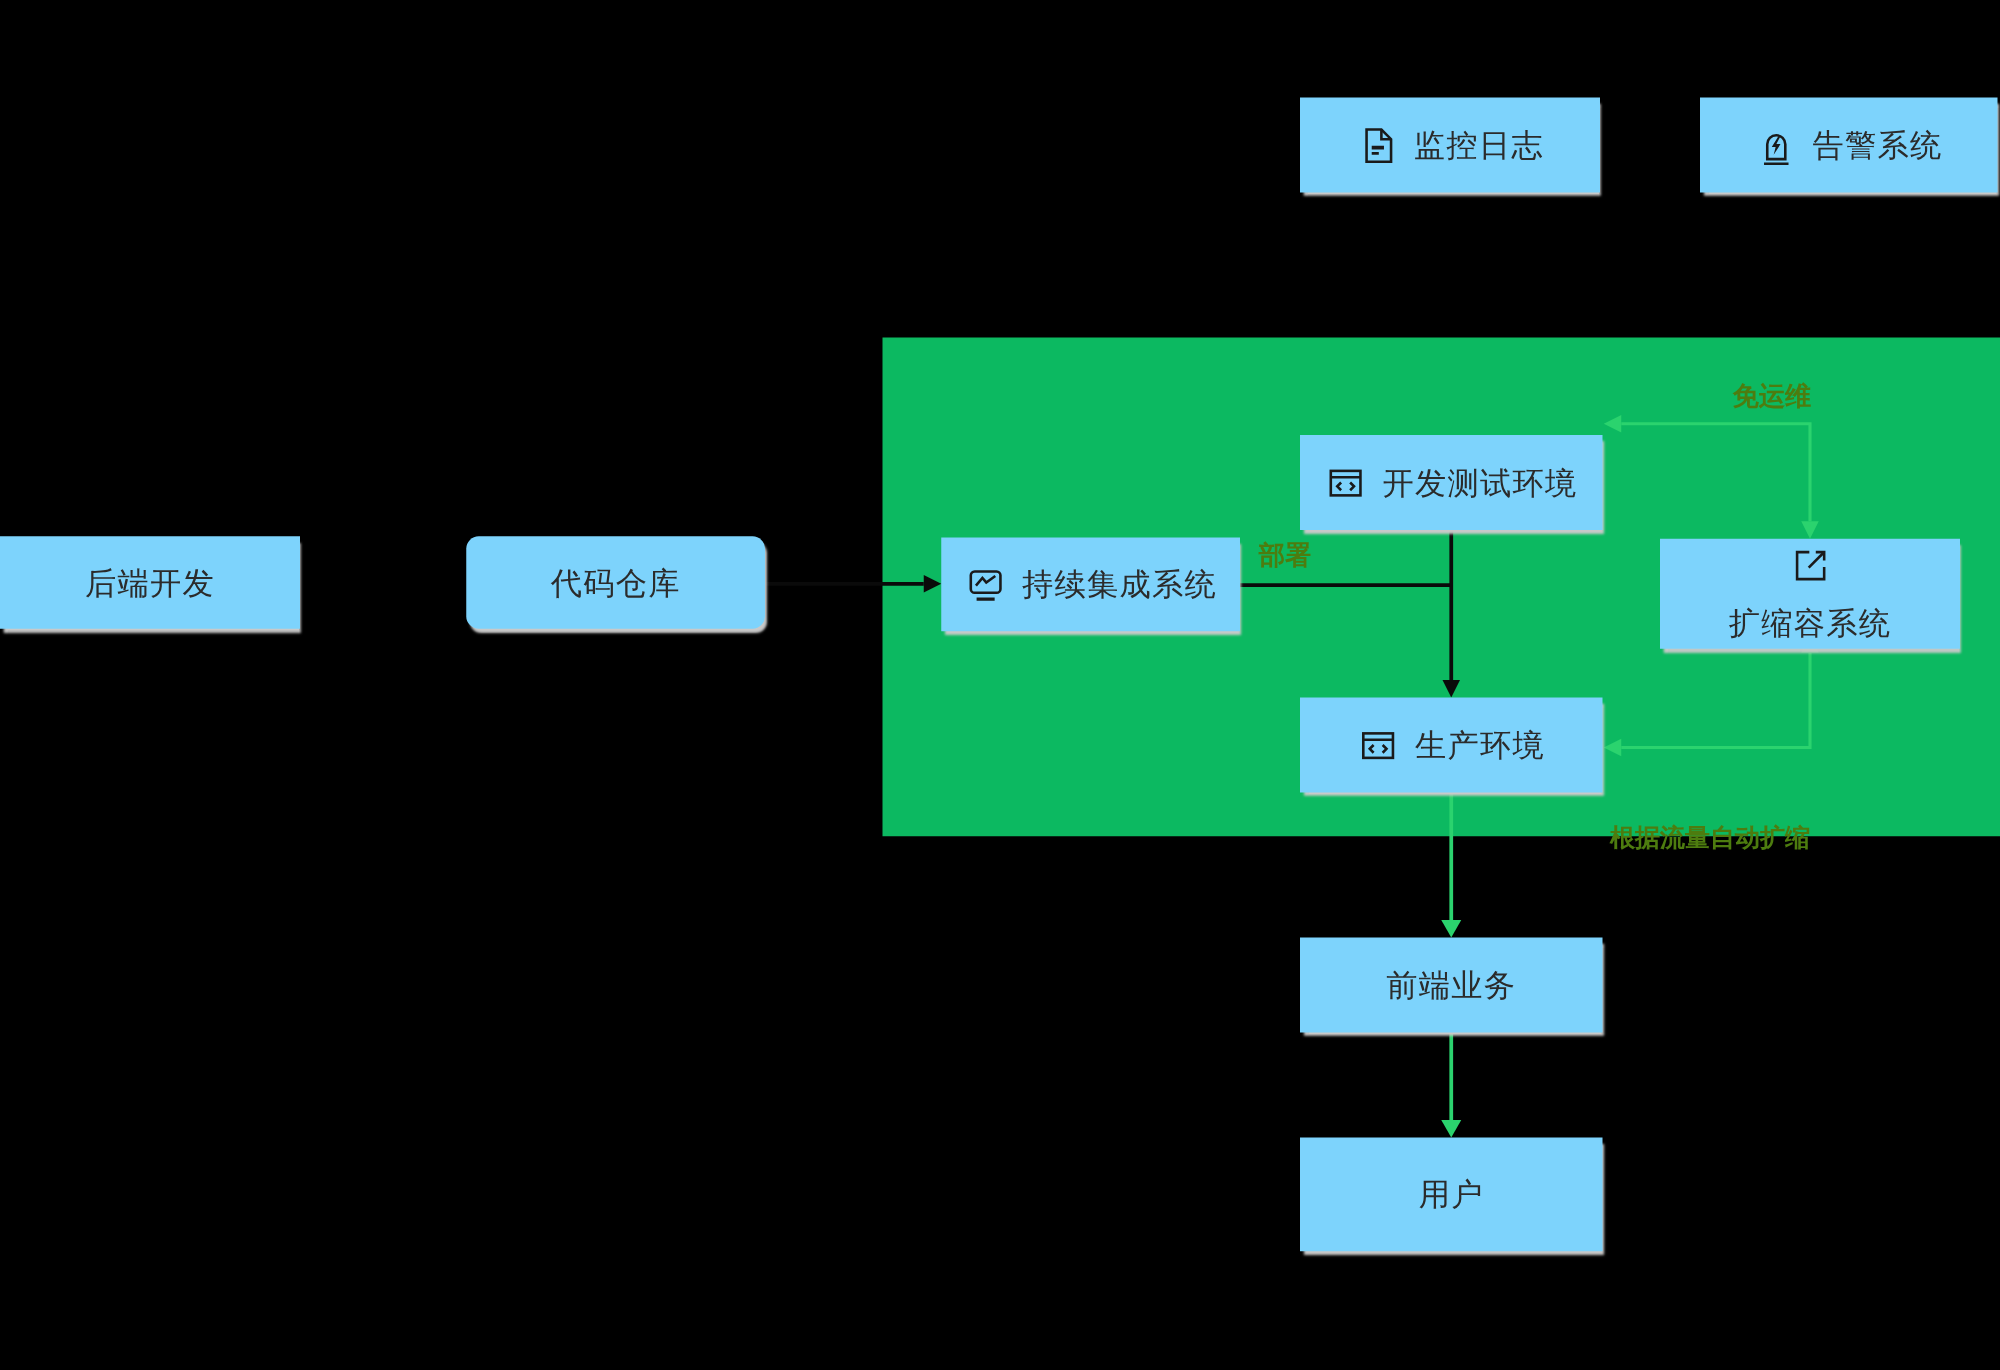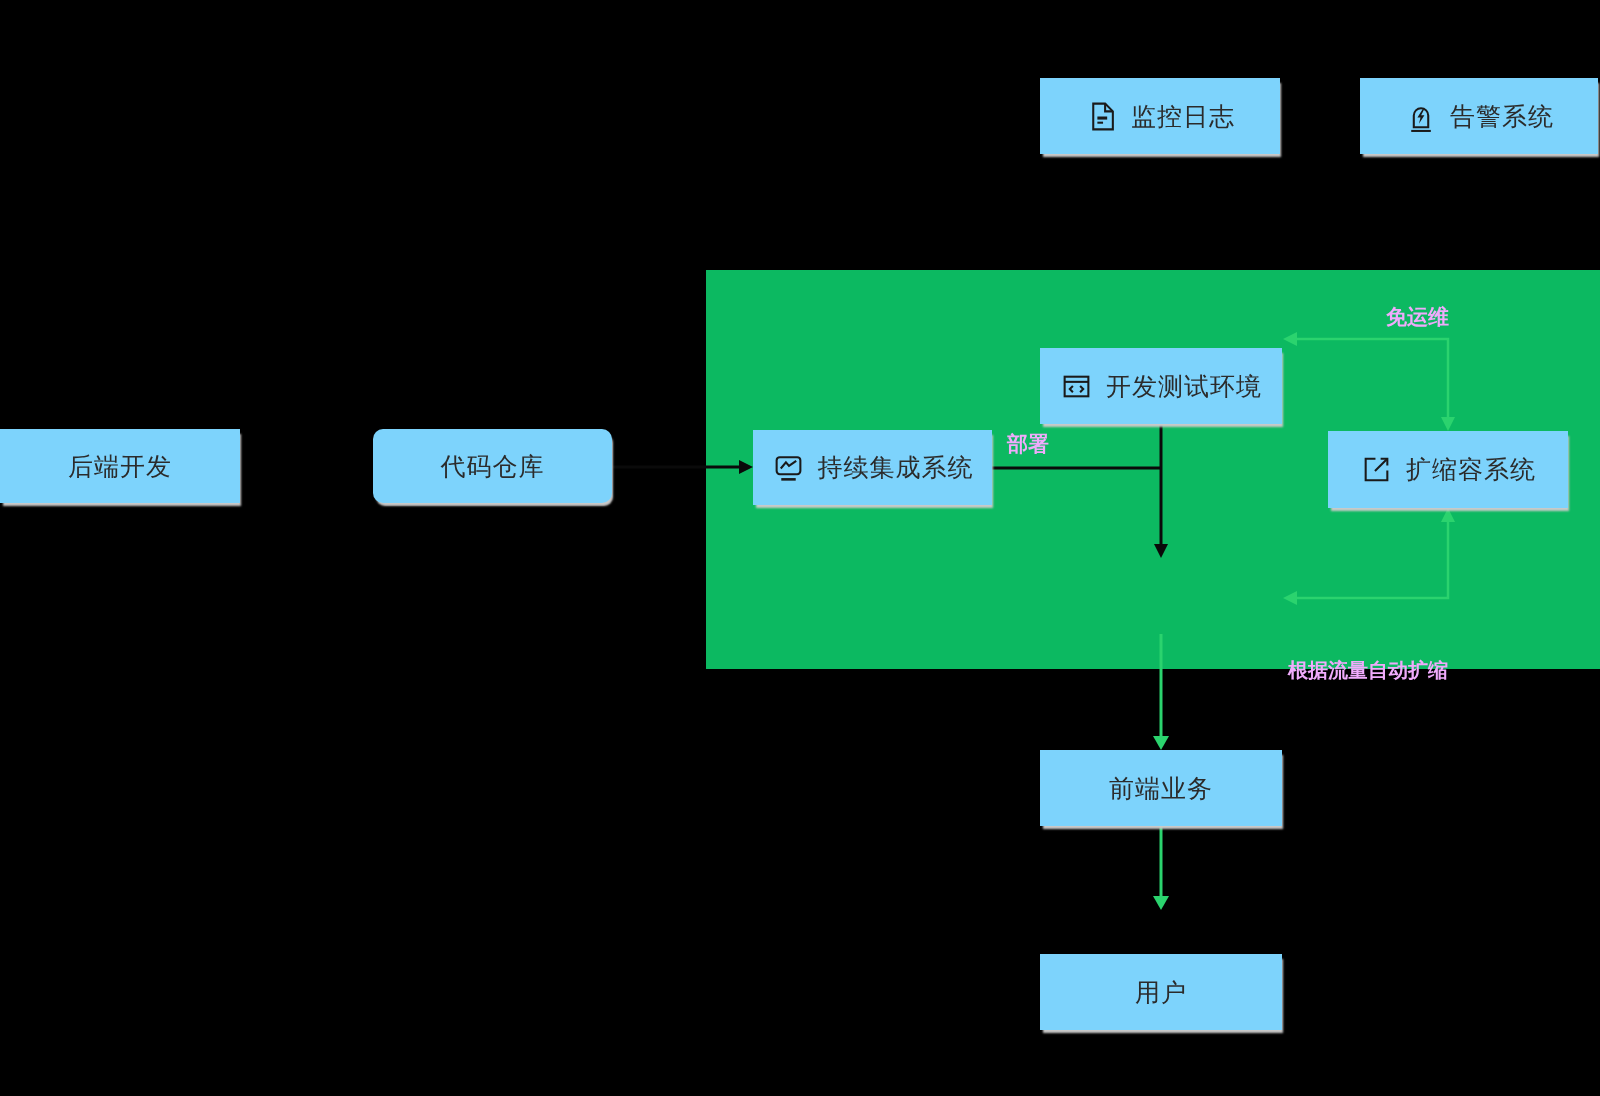--- a/index.html
+++ b/index.html
@@ -14,24 +14,24 @@
     gap:13px;box-shadow:2px 4px 2px -1px #c9c9c9;color:#2b2b2b;font-size:25px;letter-spacing:1px;
   }
   .node svg{flex:0 0 auto;}
   .n-backend {left:0px;   top:429px;width:240px;height:74px;}
   .n-repo    {left:373px; top:429px;width:239px;height:74px;border-radius:10px;}
   .n-ci      {left:753px; top:430px;width:239px;height:75px;}
   .n-monitor {left:1040px;top:78px; width:240px;height:76px;}
   .n-alert   {left:1360px;top:78px; width:238px;height:76px;font-family:Liberation Serif, serif;}
   .n-devtest {left:1040px;top:302px;width:242px;height:76px;margin-top:46px;}
   .n-prod    {left:1040px;top:558px;width:242px;height:76px;}
-  .n-scaler  {left:1328px;top:431px;width:240px;height:77px;}
+  .n-scaler  {left:1328px;top:431px;width:240px;height:88px;flex-direction:column;}
   .n-frontend{left:1040px;top:750px;width:242px;height:76px;}
-  .n-user    {left:1040px;top:954px;width:242px;height:76px;text-align:center;}
-  .lbl{position:absolute;color:#f0abfc;font-weight:700;}
+  .n-user    {left:1040px;top:910px;width:242px;height:91px;text-align:center;}
+  .lbl{position:absolute;color:#4d7c0f;font-weight:700;}
   .lbl-deploy    {left:1007px;top:430px;font-size:21px;}
   .lbl-freeops   {left:1386px;top:303px;font-size:21px;}
   .lbl-autoscale {left:1288px;top:609px;font-size:20px;margin-top:48px;}
   .icon{stroke:#1a1a1a;fill:none;stroke-width:2;}
 </style>
 </head>
 <body>
 
 <div class="stage">
 
@@ -113,20 +113,29 @@
   <div class="node n-devtest">
     <svg class="icon" width="33" height="33" viewBox="0 0 32 32">
       <rect x="4.5" y="6.5" width="23" height="19"></rect>
       <path d="M4.5 11.5 H27.5"></path>
       <path d="M12.5 15.5 L9.5 18.5 L12.5 21.5"></path>
       <path d="M19.5 15.5 L22.5 18.5 L19.5 21.5"></path>
     </svg>
     <span>开发测试环境</span>
   </div>
 
+  <div class="node n-prod">
+    <svg class="icon" width="33" height="33" viewBox="0 0 32 32">
+      <rect x="4.5" y="6.5" width="23" height="19"></rect>
+      <path d="M4.5 11.5 H27.5"></path>
+      <path d="M12.5 15.5 L9.5 18.5 L12.5 21.5"></path>
+      <path d="M19.5 15.5 L22.5 18.5 L19.5 21.5"></path>
+    </svg>
+    <span>生产环境</span>
+  </div>
 
   <div class="node n-scaler">
     <svg class="icon" width="33" height="33" viewBox="0 0 32 32">
       <path d="M15 5.5 H5.5 V26.5 H26.5 V17"></path>
       <path d="M20 5.5 H26.5 V12"></path>
       <path d="M26 6 L14.5 17.5"></path>
     </svg>
     <span>扩缩容系统</span>
   </div>
 

